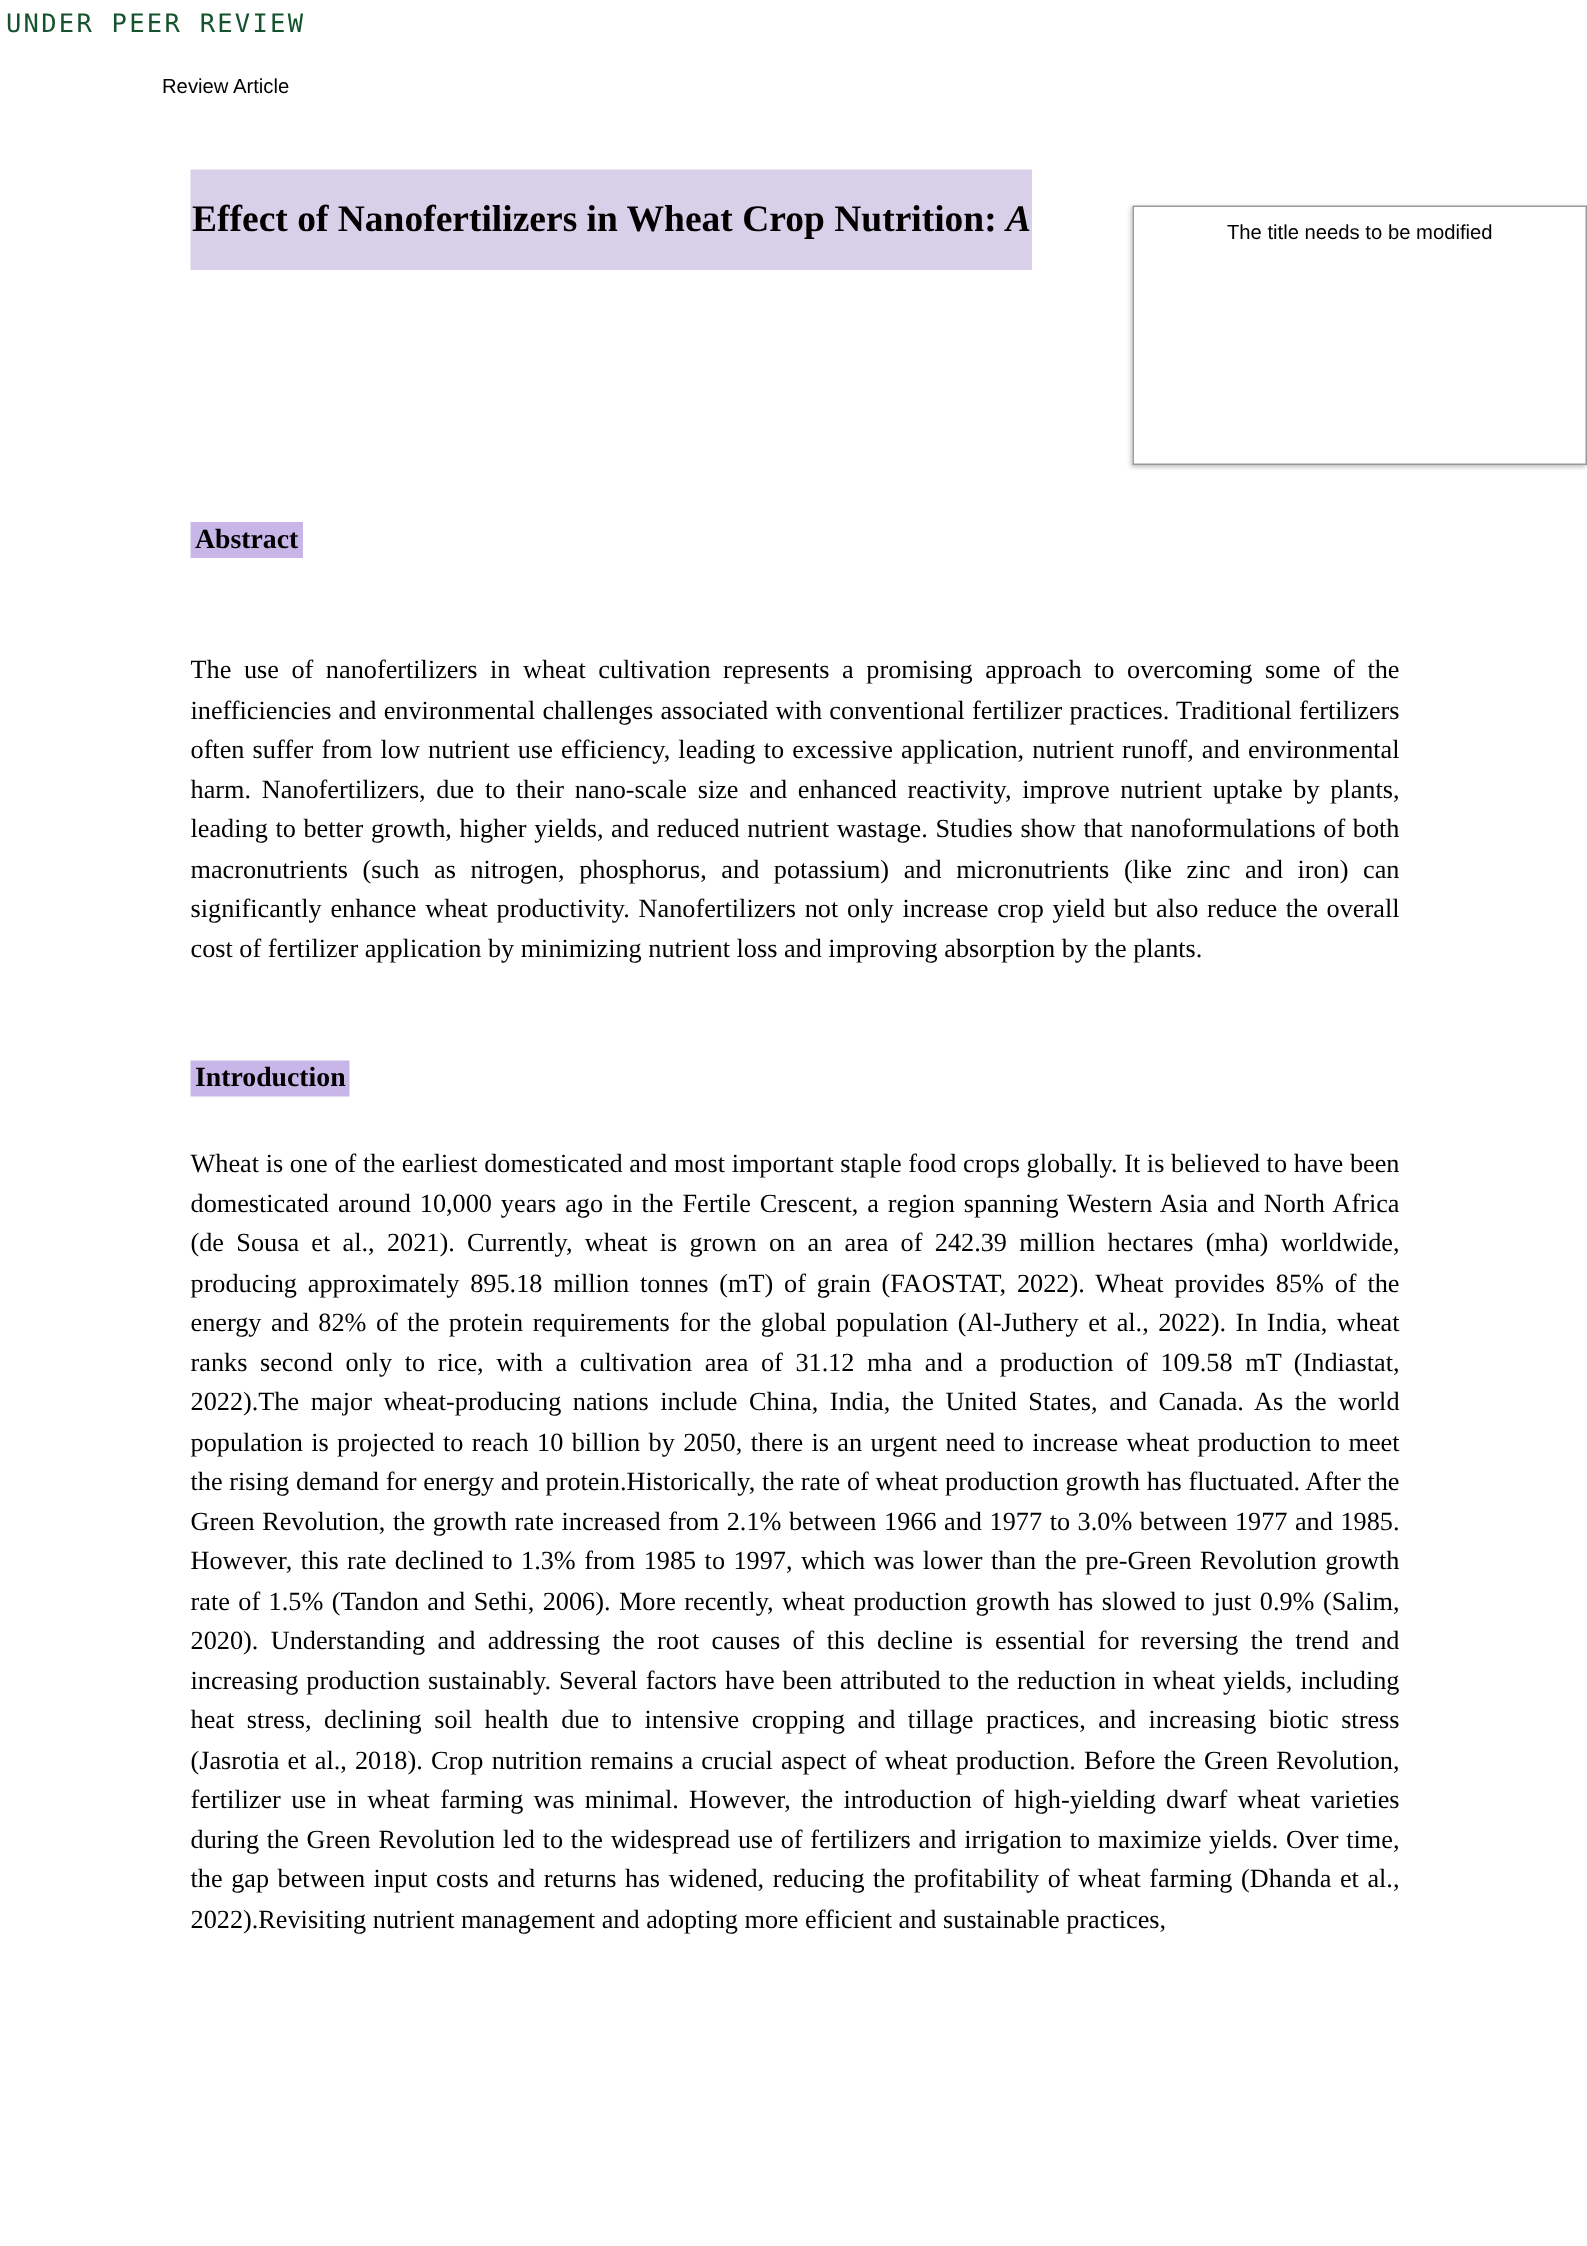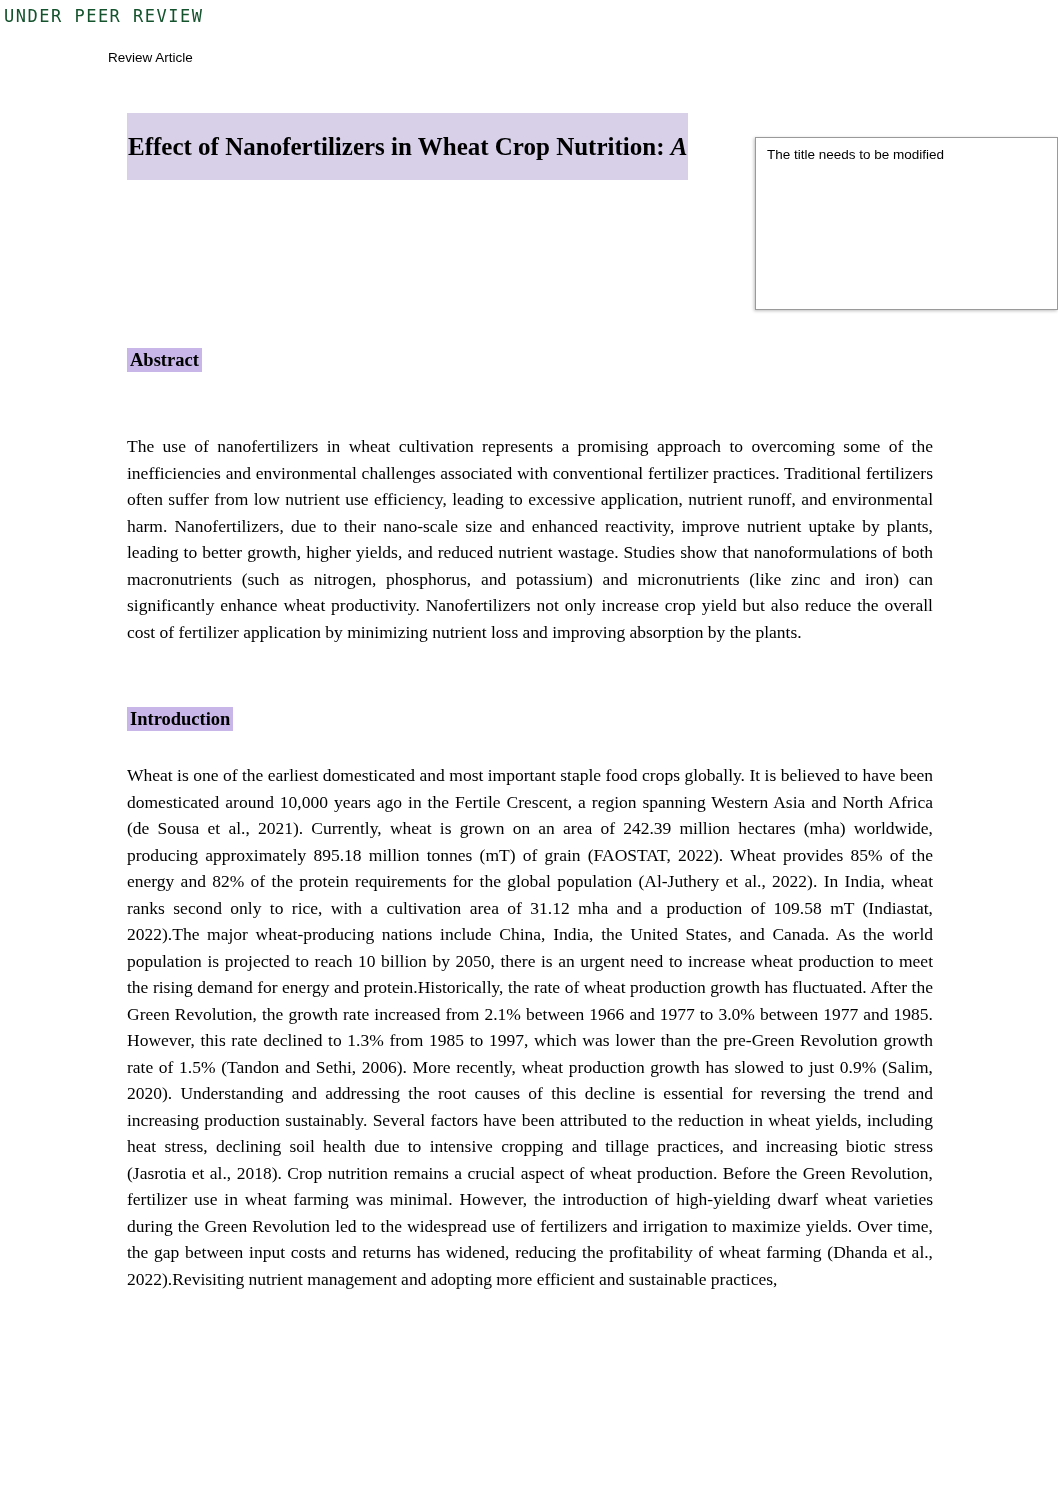--- a/index.html
+++ b/index.html
@@ -35,21 +35,21 @@
     box-shadow:-1px 1px 3px rgba(0,0,0,.25);
     z-index:2;
   }
   .comment-header{
     height:22px;background:var(--comment-header);
     font-family:"Liberation Sans",sans-serif;font-size:13px;
     line-height:22px;text-align:center;color:#000;
   }
   .comment-body{
     padding:9px 11px;
-    font-family:"Liberation Sans",sans-serif;font-size:13.5px;color:#000;
+    font-family:"Liberation Sans",sans-serif;font-size:13.5px;color:#000;text-align:center;
   }
   .section-heading{
     position:absolute;left:127px;
     font-size:18.5px;font-weight:bold;
     font-family:"Liberation Serif",serif;
   }
   .section-heading .hl{background:var(--heading-highlight);padding:2px 3px;}
   .heading-abstract{top:350px;}
   .heading-introduction{top:709px;}
   .body-text{

